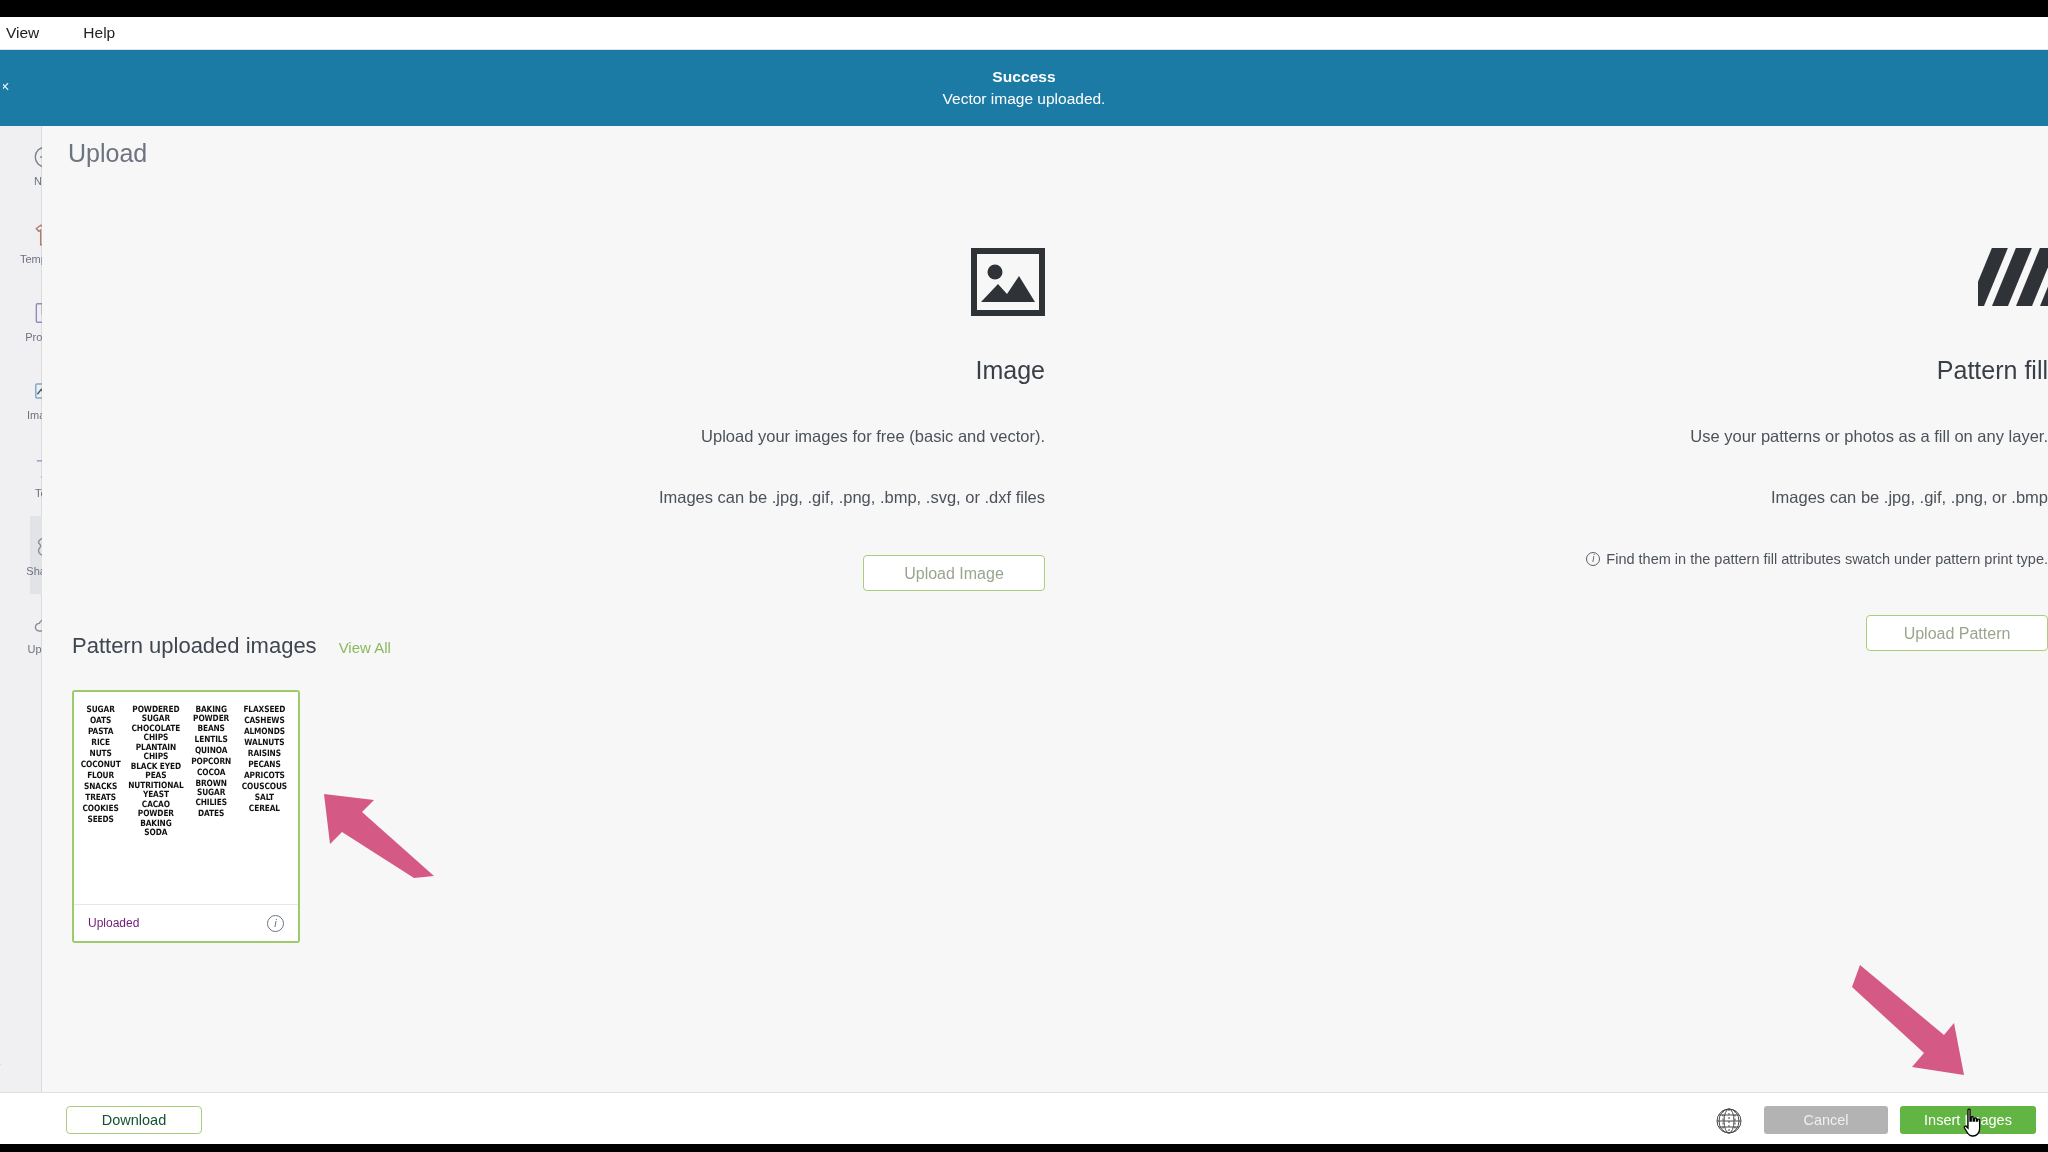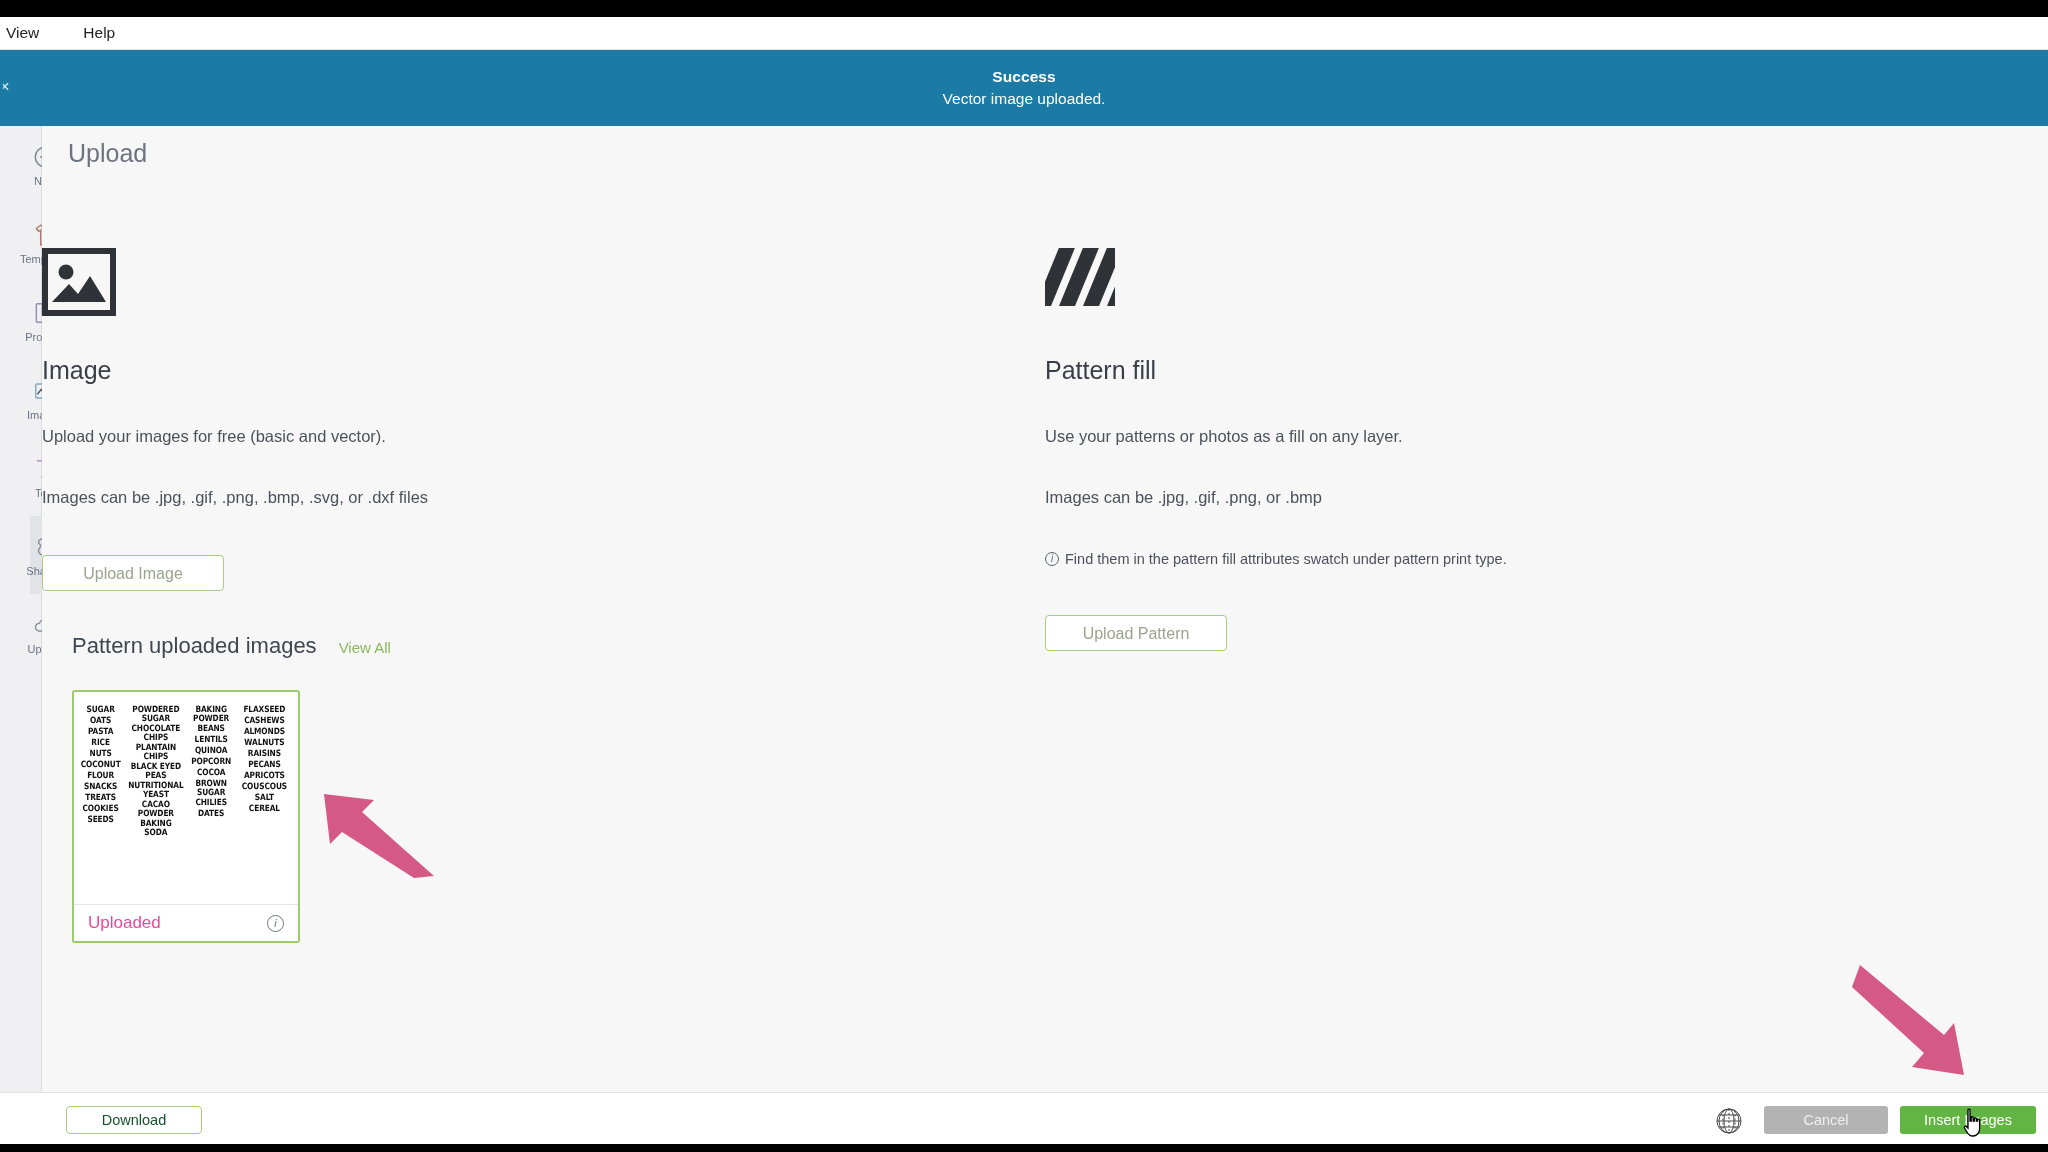--- a/index.html
+++ b/index.html
@@ -70,21 +70,21 @@
   .main {
     position: absolute; left: 42px; top: 126px; width: 2006px; height: 966px;
     background: #f7f7f7;
   }
   .page-title {
     position: absolute; left: 26px; top: 13px;
     font-size: 25px; color: #6d7480; font-weight: normal;
   }
 
   .cards { position: absolute; left: 0; top: 60px; width: 2006px; height: 400px; display: flex; }
-  .card { width: 50%; display: flex; flex-direction: column; align-items: flex-start; gap: 24px; }
+  .card { width: 50%; display: flex; flex-direction: column; align-items: flex-end; gap: 24px; }
 
   .icon-box { height: 110px; display: flex; align-items: center; justify-content: center; margin-top: 62px; }
   .card-title { font-size: 25px; color: #3a3f47; font-weight: normal; margin-top: 16px; }
   .card-line { font-size: 16.5px; color: #4c525b; margin-top: 18px; }
   .card-note {
     font-size: 14.5px; color: #4c525b; margin-top: 20px;
     display: flex; align-items: center; gap: 6px;
   }
   .info-circle {
     display: inline-flex; width: 14px; height: 14px; border: 1px solid #5a6069;
@@ -120,21 +120,21 @@
     font-family: "DejaVu Sans", sans-serif;
     font-size: 7.4px; font-weight: bold; color: #111; text-align: center;
     letter-spacing: -0.1px; line-height: 1.08; transform: scaleY(1.18);
   }
   .thumb-foot {
     position: absolute; left: 0; bottom: 0; width: 224px; height: 37px;
     border-top: 1px solid #e6e6e6; background: #fff;
     display: flex; align-items: center; justify-content: space-between;
     padding: 0 14px;
   }
-  .thumb-foot-label { font-size: 17px; color: #ec4899; }
+  .thumb-foot-label { font-size: 12px; color: #701a75; }
   .thumb-info {
     width: 17px; height: 17px; border: 1px solid #6d7480; border-radius: 50%;
     display: flex; align-items: center; justify-content: center;
     font-size: 11px; font-style: italic; color: #6d7480;
   }
 
   
   .bottombar {
     position: absolute; left: 0; top: 1092px; width: 2048px; height: 52px;
     background: #ffffff; border-top: 1px solid #e0e0e0;

